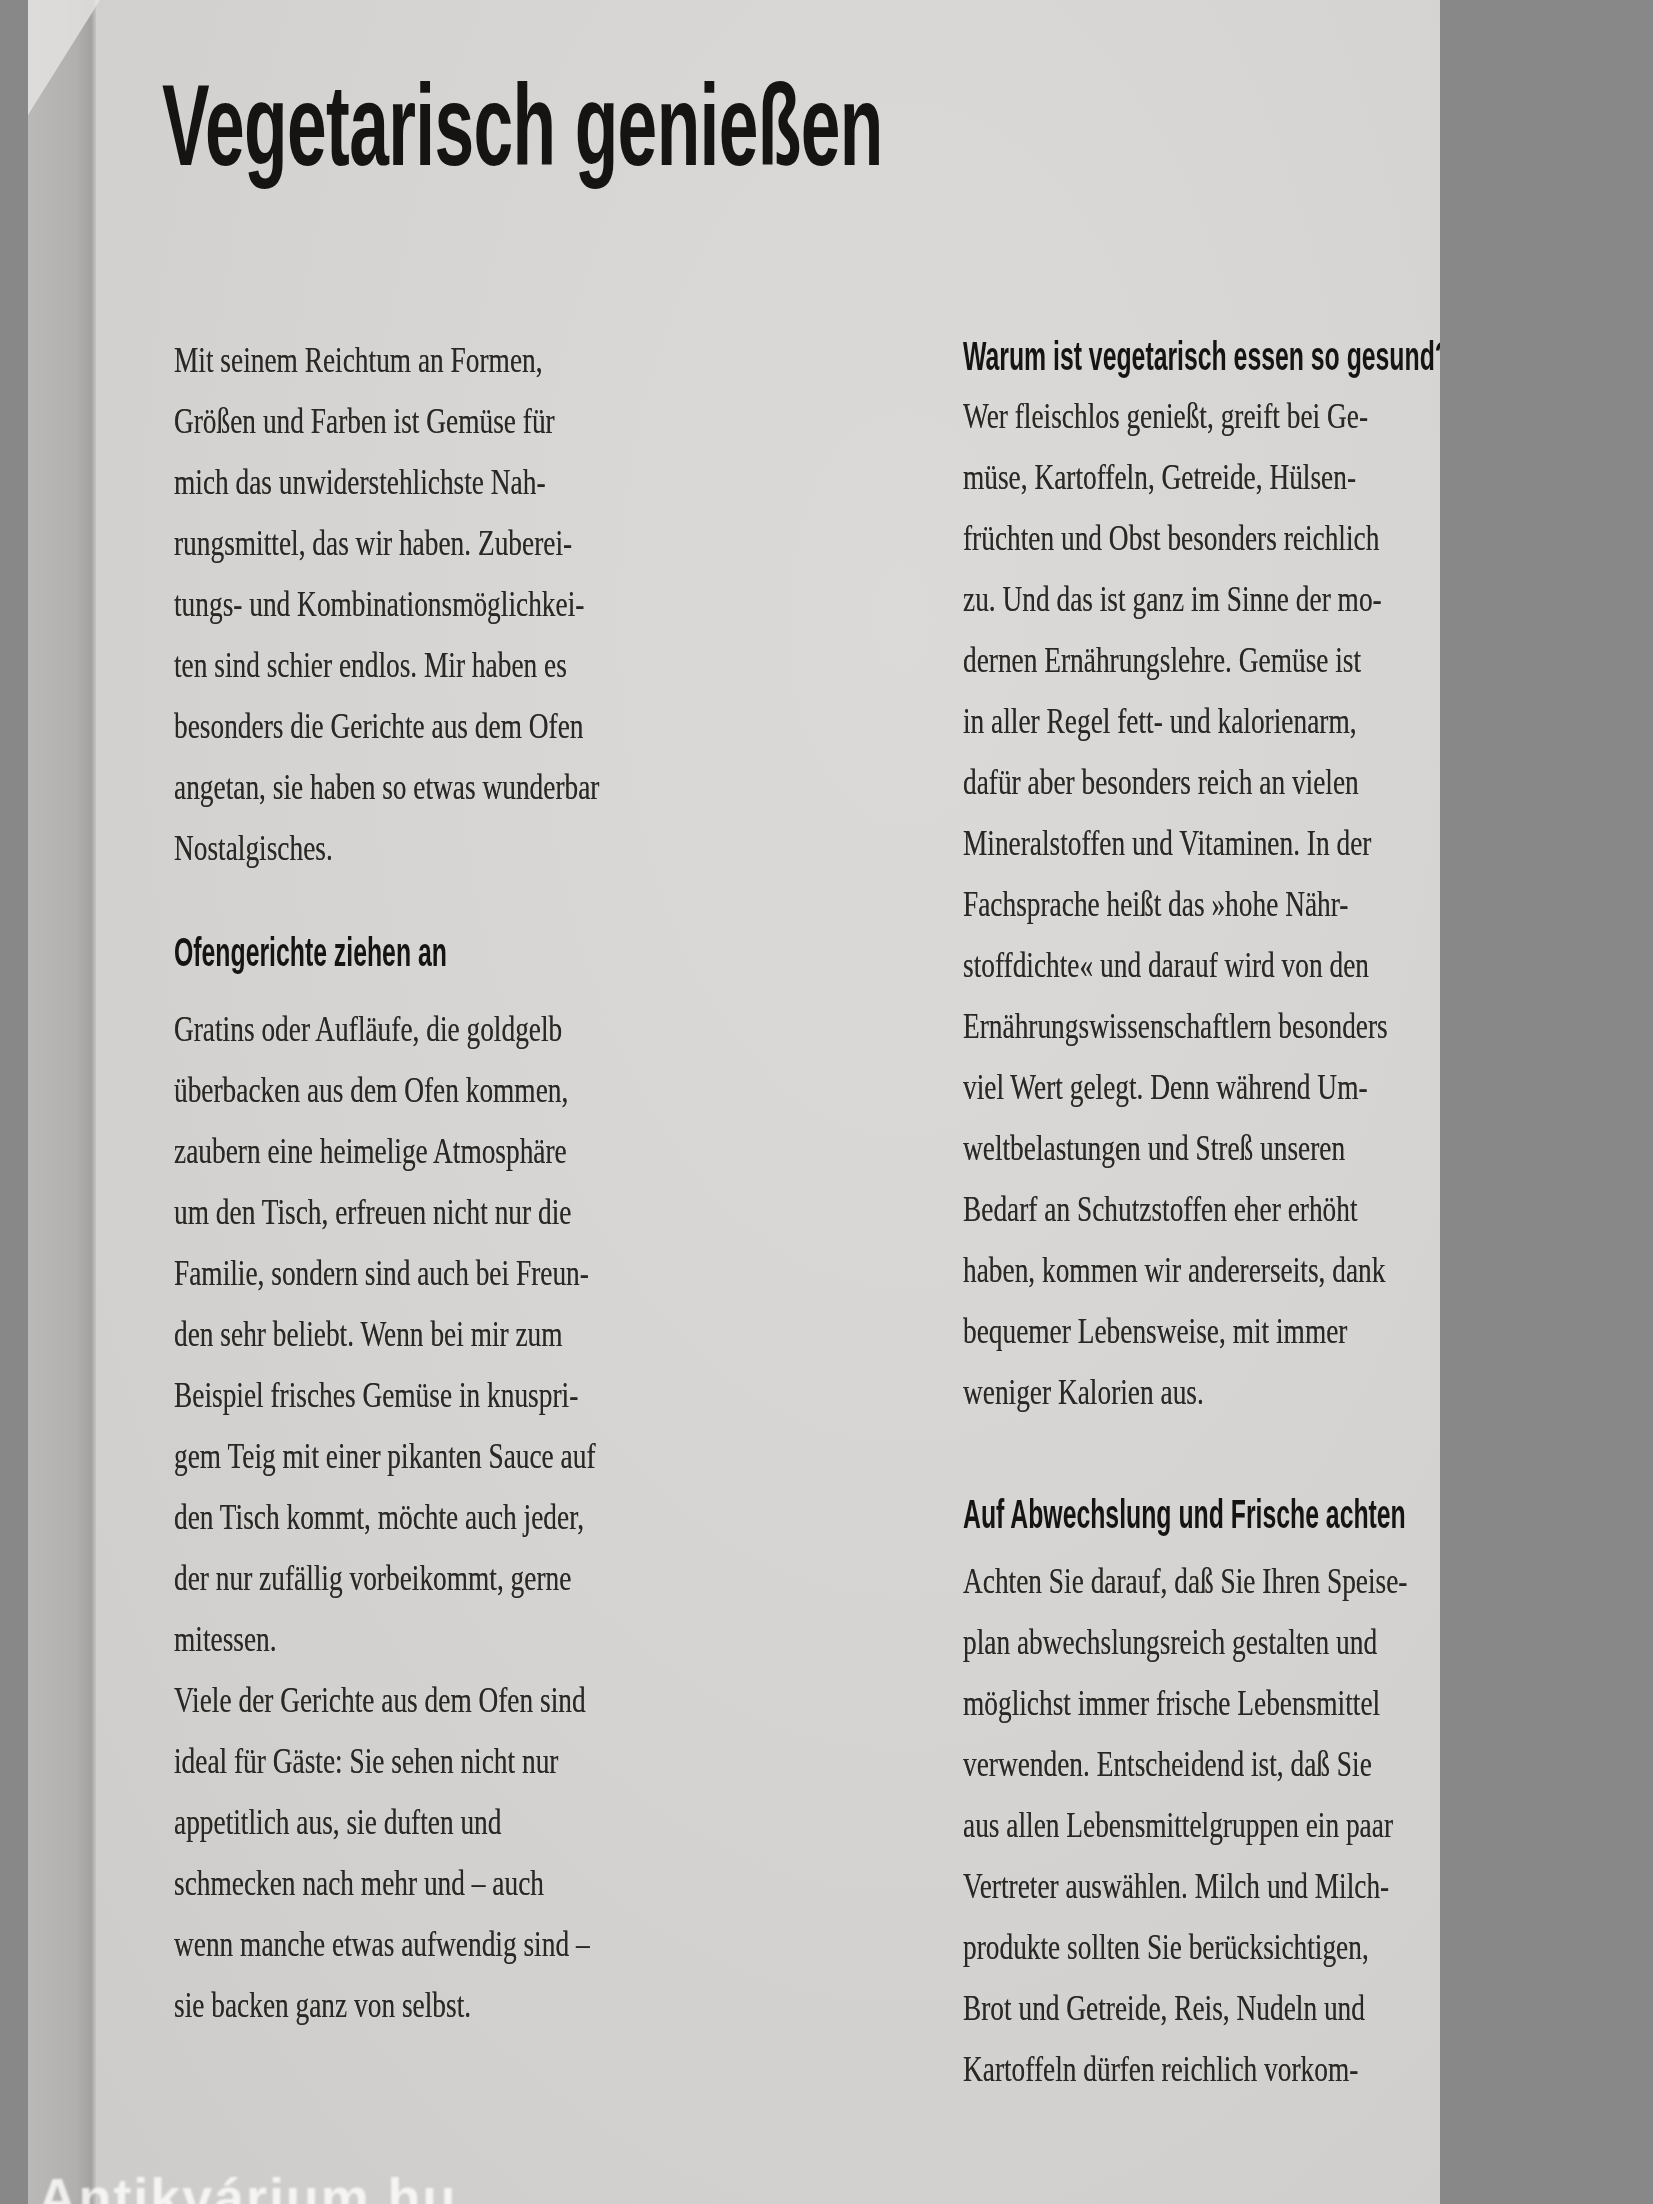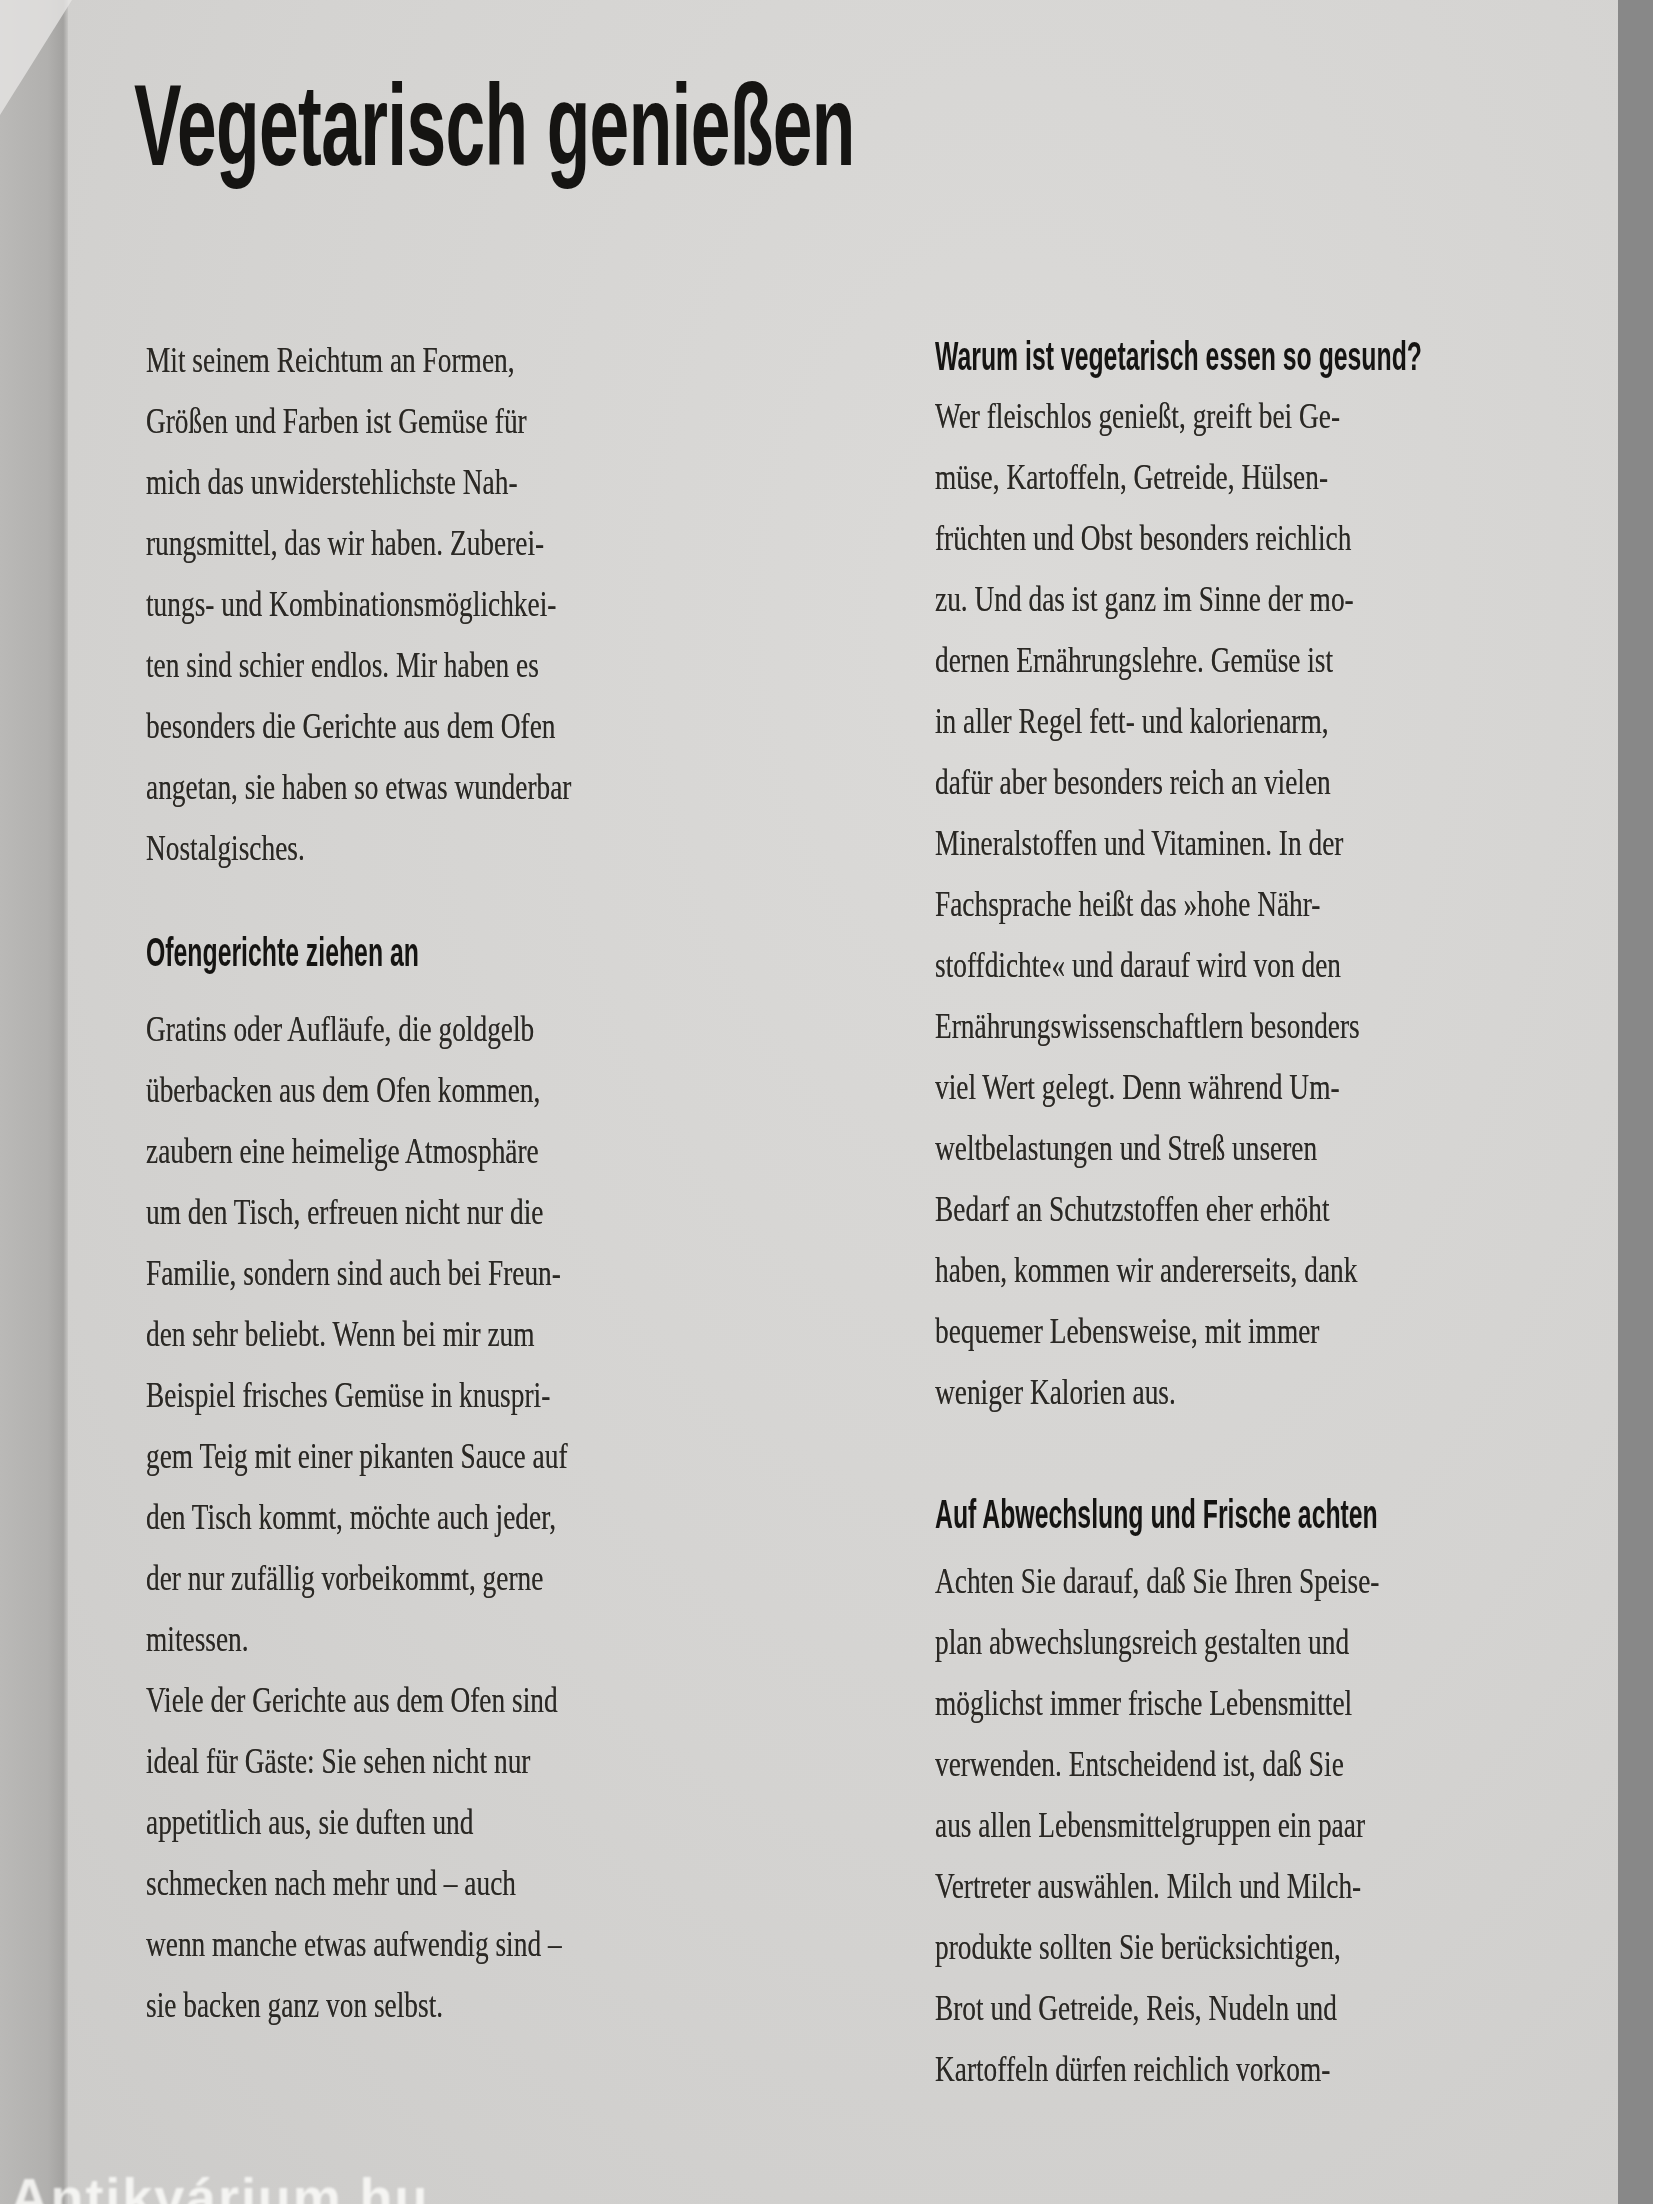--- a/index.html
+++ b/index.html
@@ -1,23 +1,24 @@
 <!DOCTYPE html>
 <html><head>
 <meta charset="utf-8">
 <style>
   html, body { margin: 0; padding: 0; background: #888; }
   #page {
     position: relative;
-    width: 1618px;
+    width: 1412px;
     height: 2205px;
     overflow: hidden;
     background:
       radial-gradient(ellipse at 62% 28%, #dbdad8 0%, #d4d3d1 55%, #cccbc9 100%);
     font-family: "Liberation Serif", serif;
+    margin-left: 28px;
   }
   
   .edge-band {
     position: absolute; left: 0; top: 0; bottom: 0; width: 68px;
     background: linear-gradient(to right,
       #bab9b7 0%, #b1b0ae 70%, #a3a2a0 93%, #c6c5c3 100%);
   }
   .corner-light {
     position: absolute; left: 0; top: 0; width: 72px; height: 115px;
     background: #e6e5e3;

